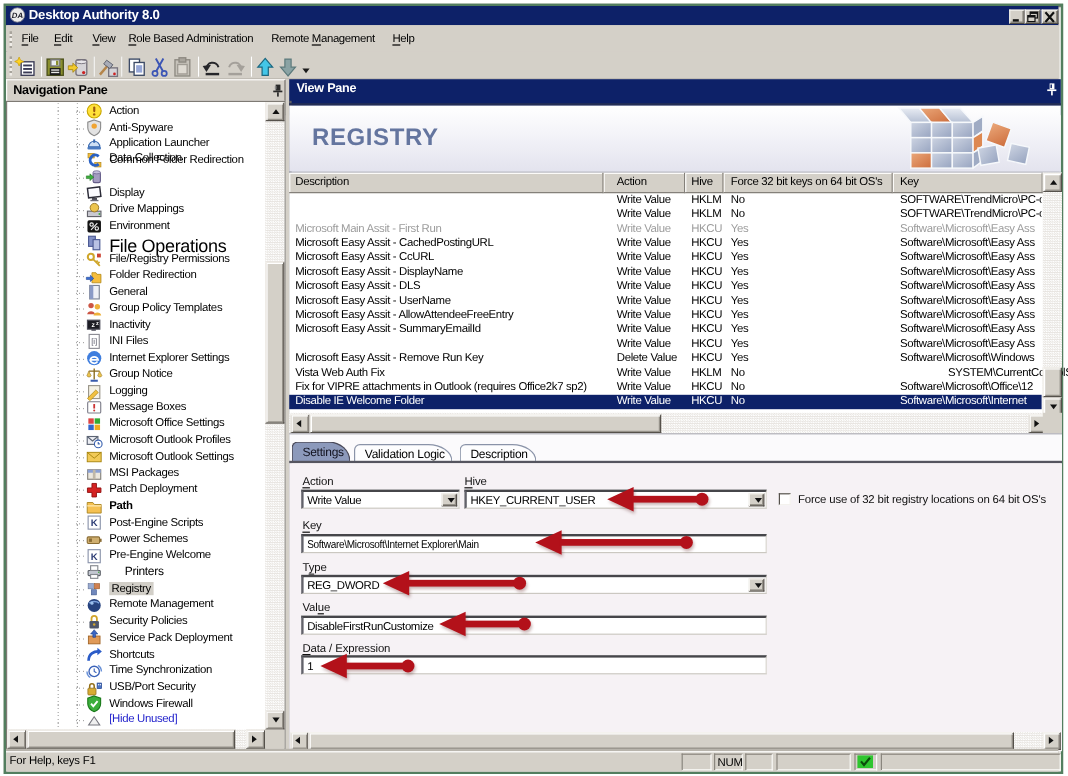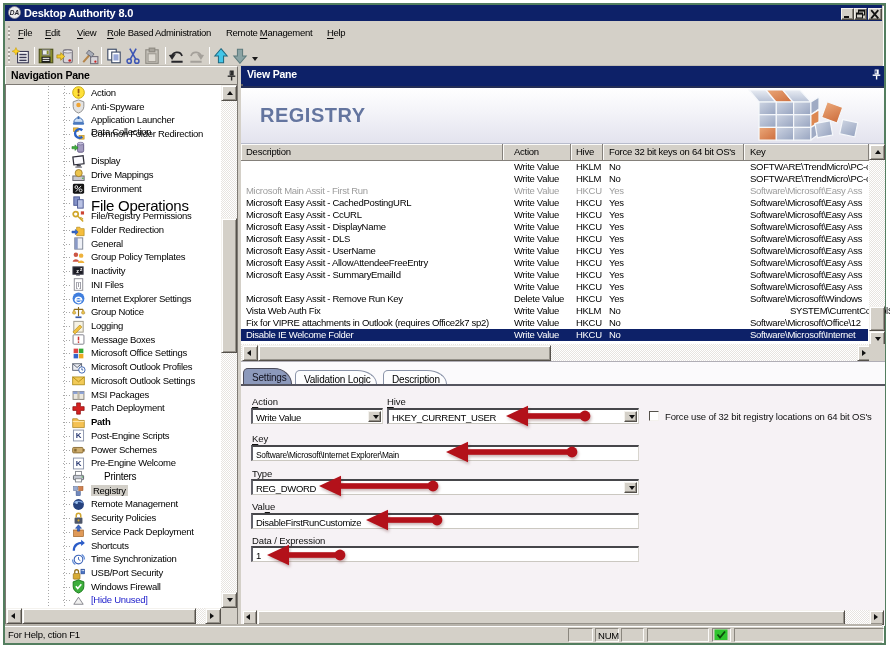--- a/index.html
+++ b/index.html
@@ -653,21 +653,21 @@
 <rect x="22" y="9.2" width="53" height="5.6" fill="#b3111a"></rect>
 <circle cx="75" cy="12" r="5.4" fill="#b3111a"></circle>
 </svg>
 <div class="abs track" style="left:242px;top:610px;width:642px;height:15px;"></div>
 <div class="abs sb" style="left:242px;top:610px;width:15px;height:15px;"></div>
 <div class="abs tri" style="left:246px;top:614px;border-top:3.5px solid transparent;border-bottom:3.5px solid transparent;border-right:4.5px solid #111;"></div>
 <div class="abs sb" style="left:869px;top:610px;width:15px;height:15px;"></div>
 <div class="abs tri" style="left:873.5px;top:614px;border-top:3.5px solid transparent;border-bottom:3.5px solid transparent;border-left:4.5px solid #111;"></div>
 <div class="abs sb" style="left:257px;top:610px;width:588px;height:15px;"></div>
 <div class="abs " style="left:5px;top:626px;width:877px;height:17px;background:#d4d0c8;border-top:1px solid #fff;box-shadow:0 -2px 0 #b8b4ac;"></div>
-<div class="abs " style="left:8px;top:628.5px;font-size:9.5px;letter-spacing:-0.2px;">For Help, ction F1</div>
+<div class="abs " style="left:8px;top:628.5px;font-size:9.5px;letter-spacing:-0.2px;">For Help, keys F1</div>
 <div class="abs ssunk" style="left:568px;top:628px;width:25px;height:13.5px;"></div>
 <div class="abs ssunk" style="left:595px;top:628px;width:24px;height:13.5px;"></div>
 <div class="abs ssunk" style="left:621px;top:628px;width:23px;height:13.5px;"></div>
 <div class="abs ssunk" style="left:647px;top:628px;width:62px;height:13.5px;"></div>
 <div class="abs ssunk" style="left:734px;top:628px;width:150px;height:13.5px;"></div>
 <div class="abs " style="left:598px;top:629.5px;font-size:9.5px;letter-spacing:-0.2px;">NUM</div>
 <div class="abs ssunk" style="left:712px;top:628px;width:19px;height:13.5px;"><svg width="17" height="11.5" viewBox="0 0 17 11.5">
       <rect x="1.5" y="0.5" width="13" height="10.5" fill="#2fc52f"></rect>
       <path d="M4.5 5.5 l2.5 3 5 -6" fill="none" stroke="#0c4c0c" stroke-width="1.8"></path>
     </svg></div>

